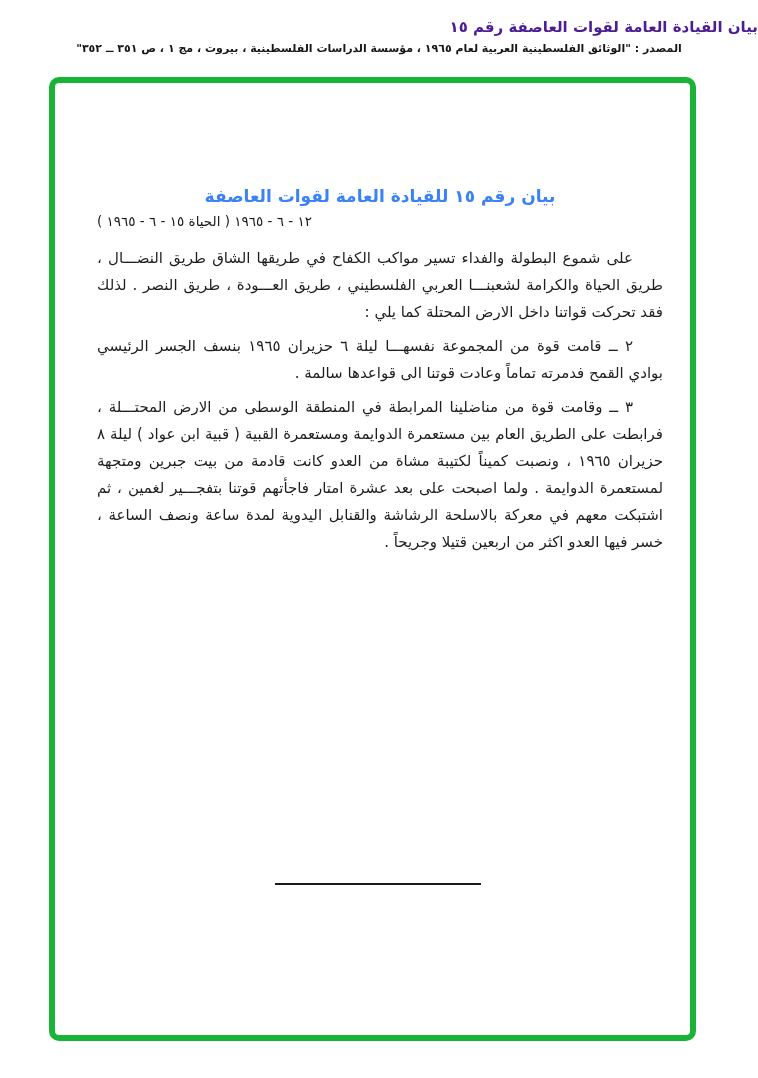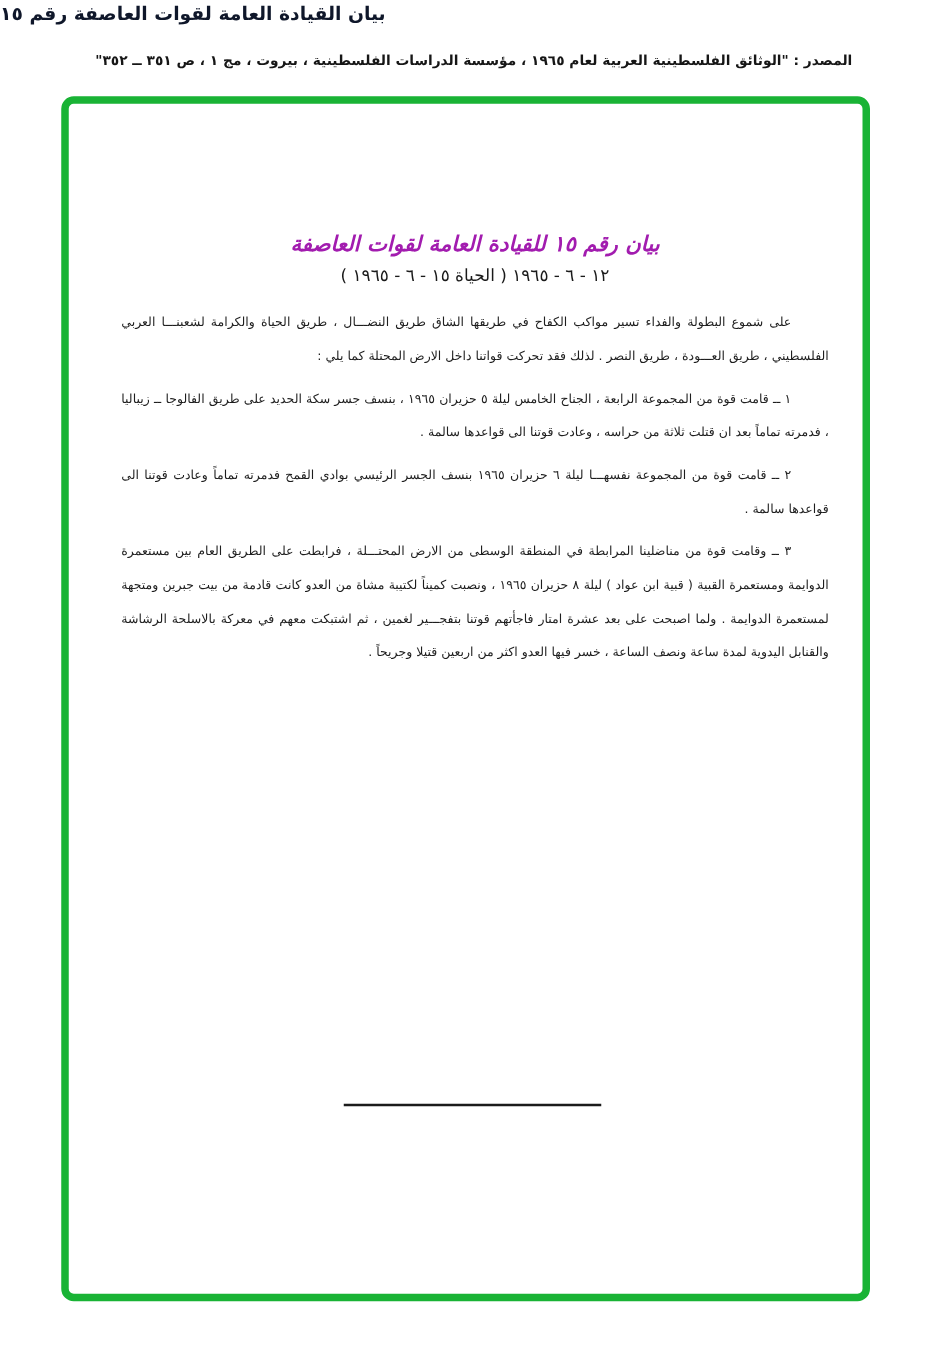--- a/index.html
+++ b/index.html
@@ -10,28 +10,28 @@
     position: relative;
     width: 758px;
     height: 1078px;
     background: #ffffff;
     font-family: "DejaVu Sans", sans-serif;
     color: #1c1c1c;
     overflow: hidden;
   }
   .header-title {
     position: absolute;
-    top: 2px;
+    top: 18px;
     left: 0;
     right: 0;
     direction: rtl;
-    text-align: left;
+    text-align: right;
     font-size: 15px;
     font-weight: bold;
-    color: #0f172a;
+    color: #4c1d95;
   }
   .header-source {
     position: absolute;
     top: 42px;
     left: 0;
     right: 0;
     direction: rtl;
     text-align: center;
     font-size: 11px;
     font-weight: bold;
@@ -54,32 +54,31 @@
     left: 97px;
     top: 186px;
     width: 566px;
     direction: rtl;
   }
   .doc-title {
     text-align: center;
     font-size: 17px;
     font-weight: bold;
     margin: 0 0 7px 0;
-    color: #a21caf;
-    font-style: italic;
+    color: #3b82f6;
   }
   .doc-date {
-    text-align: center;
+    text-align: left;
     font-size: 13.5px;
     margin: 0 0 16px 0;
     color: #1a1a1a;
     letter-spacing: 1px;
   }
   .para {
-    font-size: 10px;
+    font-size: 15px;
     line-height: 27px;
     text-align: justify;
     text-indent: 30px;
     margin: 0 0 7px 0;
     color: #1e1e1e;
   }
   .separator {
     position: absolute;
     left: 275px;
     top: 883px;
@@ -97,21 +96,20 @@
 
 <div class="green-border" style="border-color: rgb(25, 179, 53);"></div>
 
 <div class="doc">
   <div class="doc-title">بيان رقم ١٥ للقيادة العامة لقوات العاصفة</div>
 
   <div class="doc-date">١٢ - ٦ - ١٩٦٥ ( الحياة ١٥ - ٦ - ١٩٦٥ )</div>
 
   <p class="para">على شموع البطولة والفداء تسير مواكب الكفاح في طريقها الشاق  طريق النضـــال ، طريق الحياة والكرامة لشعبنـــا  العربي الفلسطيني ، طريق العـــودة ، طريق النصر . لذلك فقد تحركت قواتنا داخل الارض المحتلة كما يلي :</p>
 
-  <p class="para">١ ــ قامت قوة من المجموعة الرابعة ، الجناح الخامس ليلة ٥ حزيران ١٩٦٥ ، بنسف جسر سكة الحديد على طريق الفالوجا ــ زيباليا ، فدمرته تماماً بعد ان قتلت ثلاثة من حراسه ، وعادت قوتنا الى قواعدها سالمة .</p>
 
   <p class="para">٢ ــ قامت قوة من المجموعة نفسهـــا ليلة ٦ حزيران ١٩٦٥ بنسف الجسر الرئيسي بوادي القمح فدمرته تماماً وعادت قوتنا الى قواعدها سالمة .</p>
 
   <p class="para">٣ ــ وقامت قوة من مناضلينا المرابطة في المنطقة الوسطى  من الارض المحتـــلة ، فرابطت على الطريق العام بين مستعمرة الدوايمة ومستعمرة القبية ( قبية ابن عواد )  ليلة ٨ حزيران ١٩٦٥ ، ونصبت كميناً لكتيبة مشاة من العدو كانت قادمة من بيت جبرين ومتجهة لمستعمرة الدوايمة . ولما اصبحت على بعد عشرة امتار فاجأتهم قوتنا بتفجـــير لغمين ، ثم اشتبكت معهم في معركة بالاسلحة الرشاشة والقنابل اليدوية لمدة ساعة ونصف الساعة ، خسر فيها العدو اكثر من اربعين قتيلا وجريحاً .</p>
 
 
 
 </div>
 
 <div class="separator"></div>

